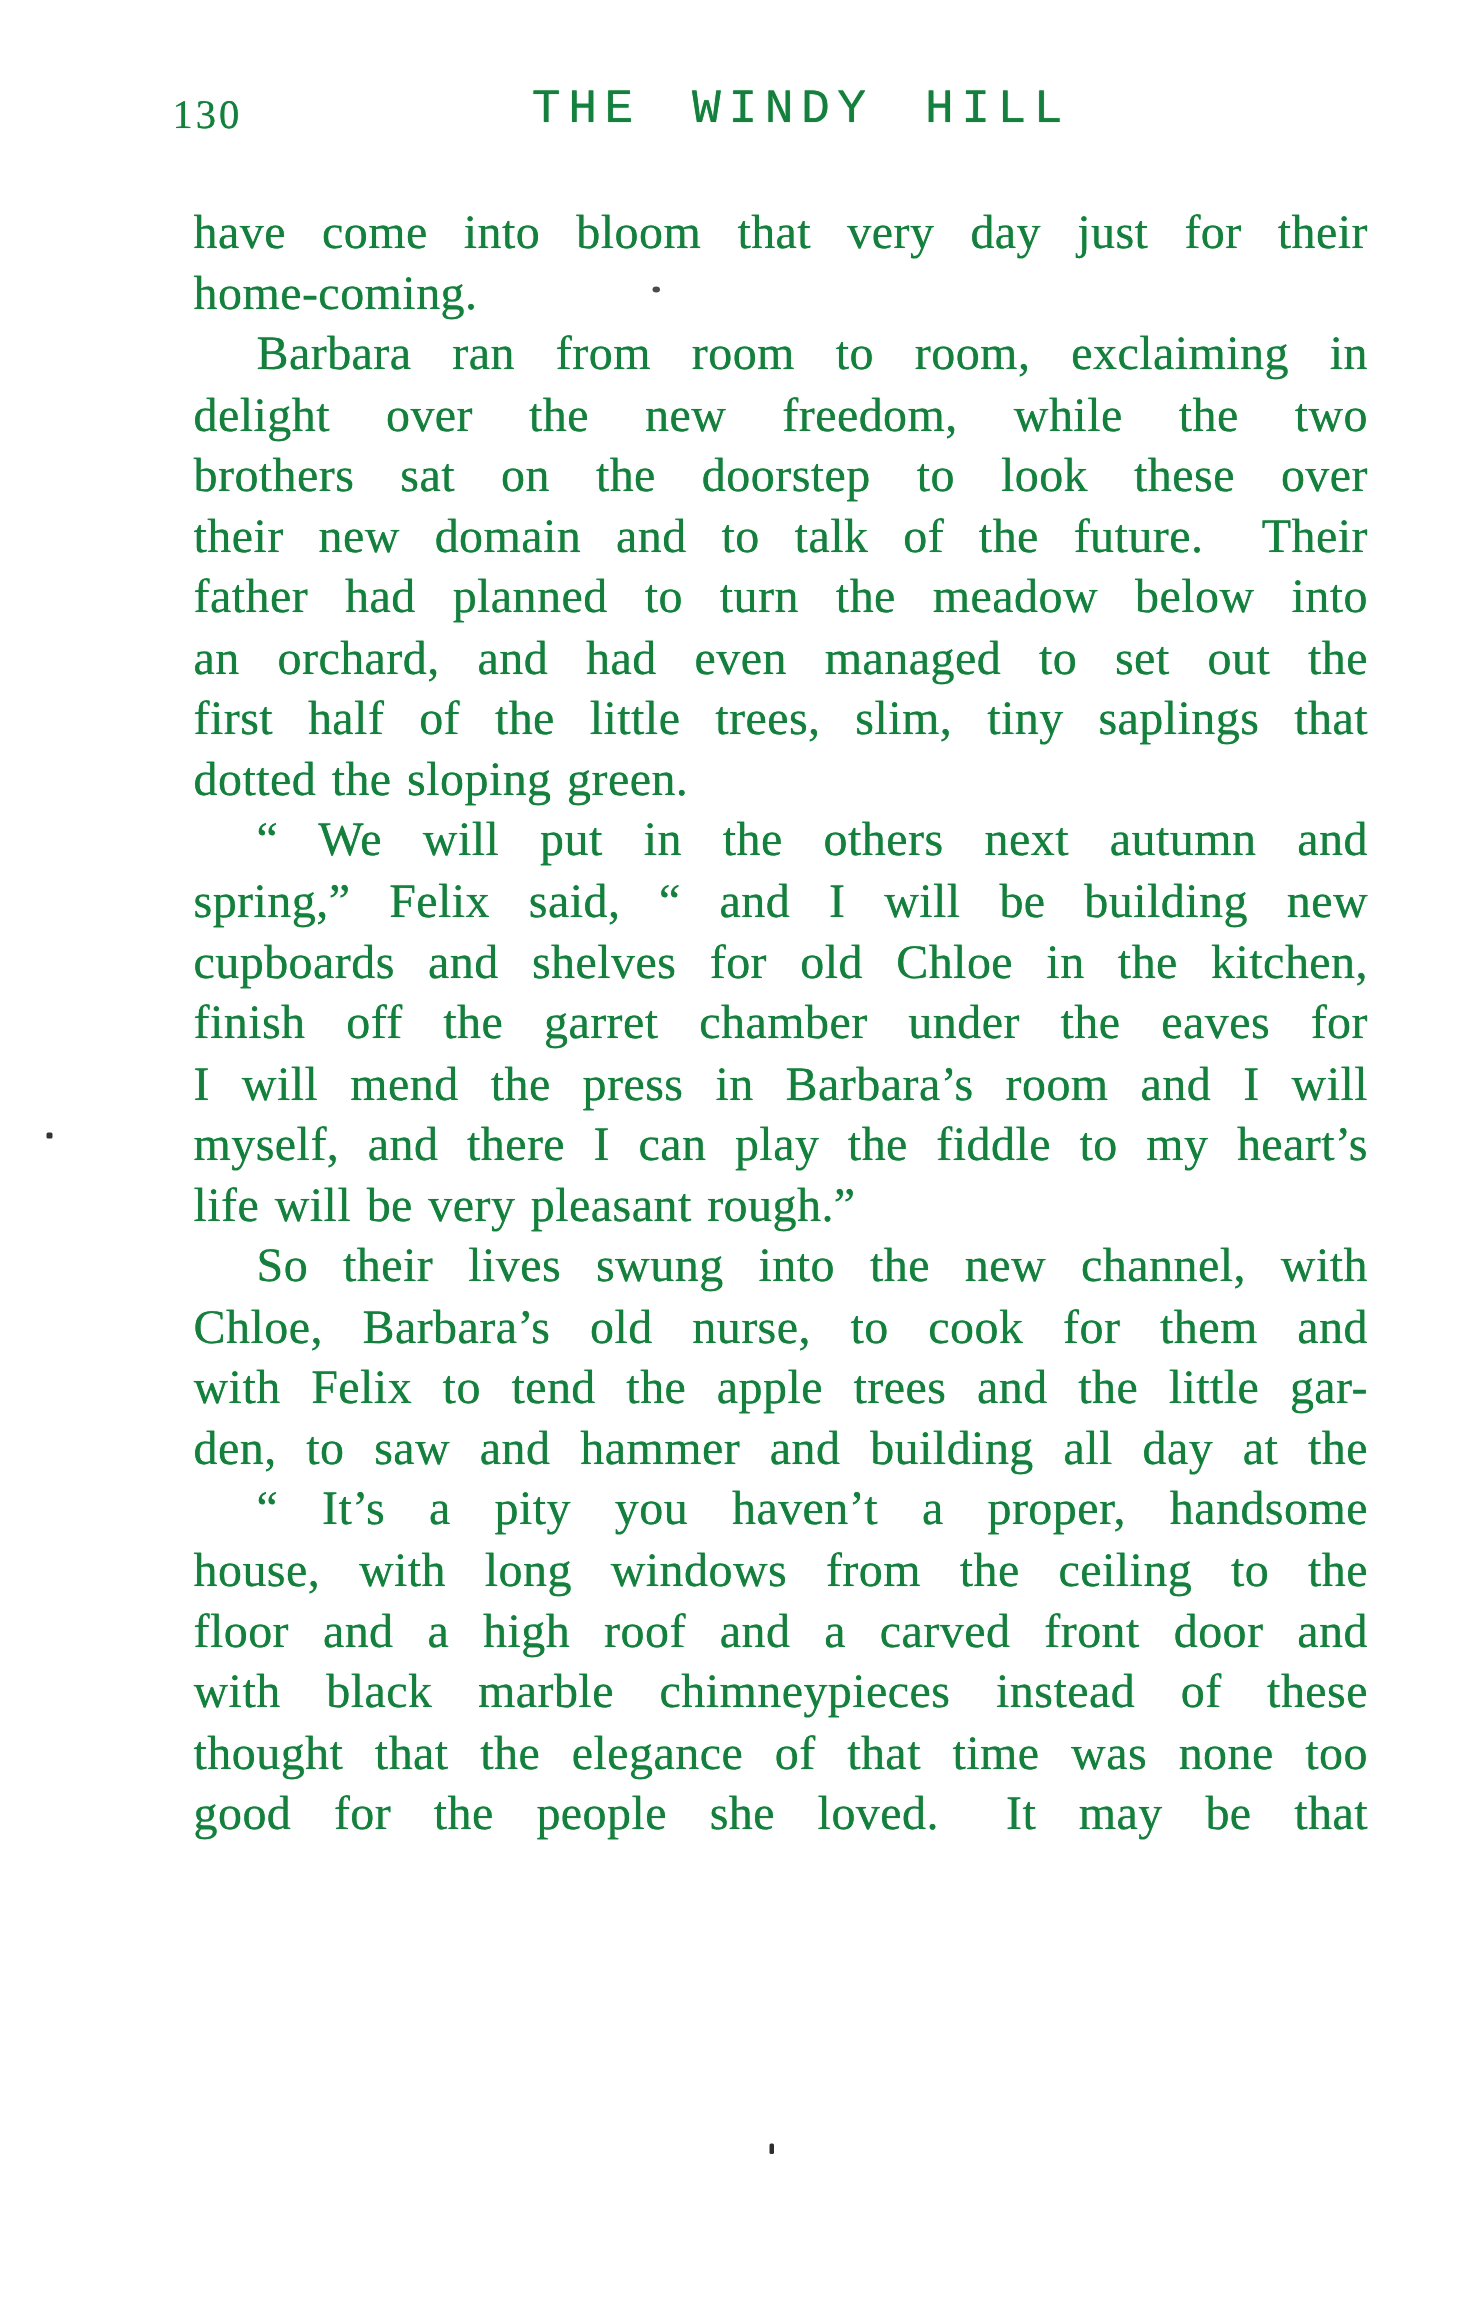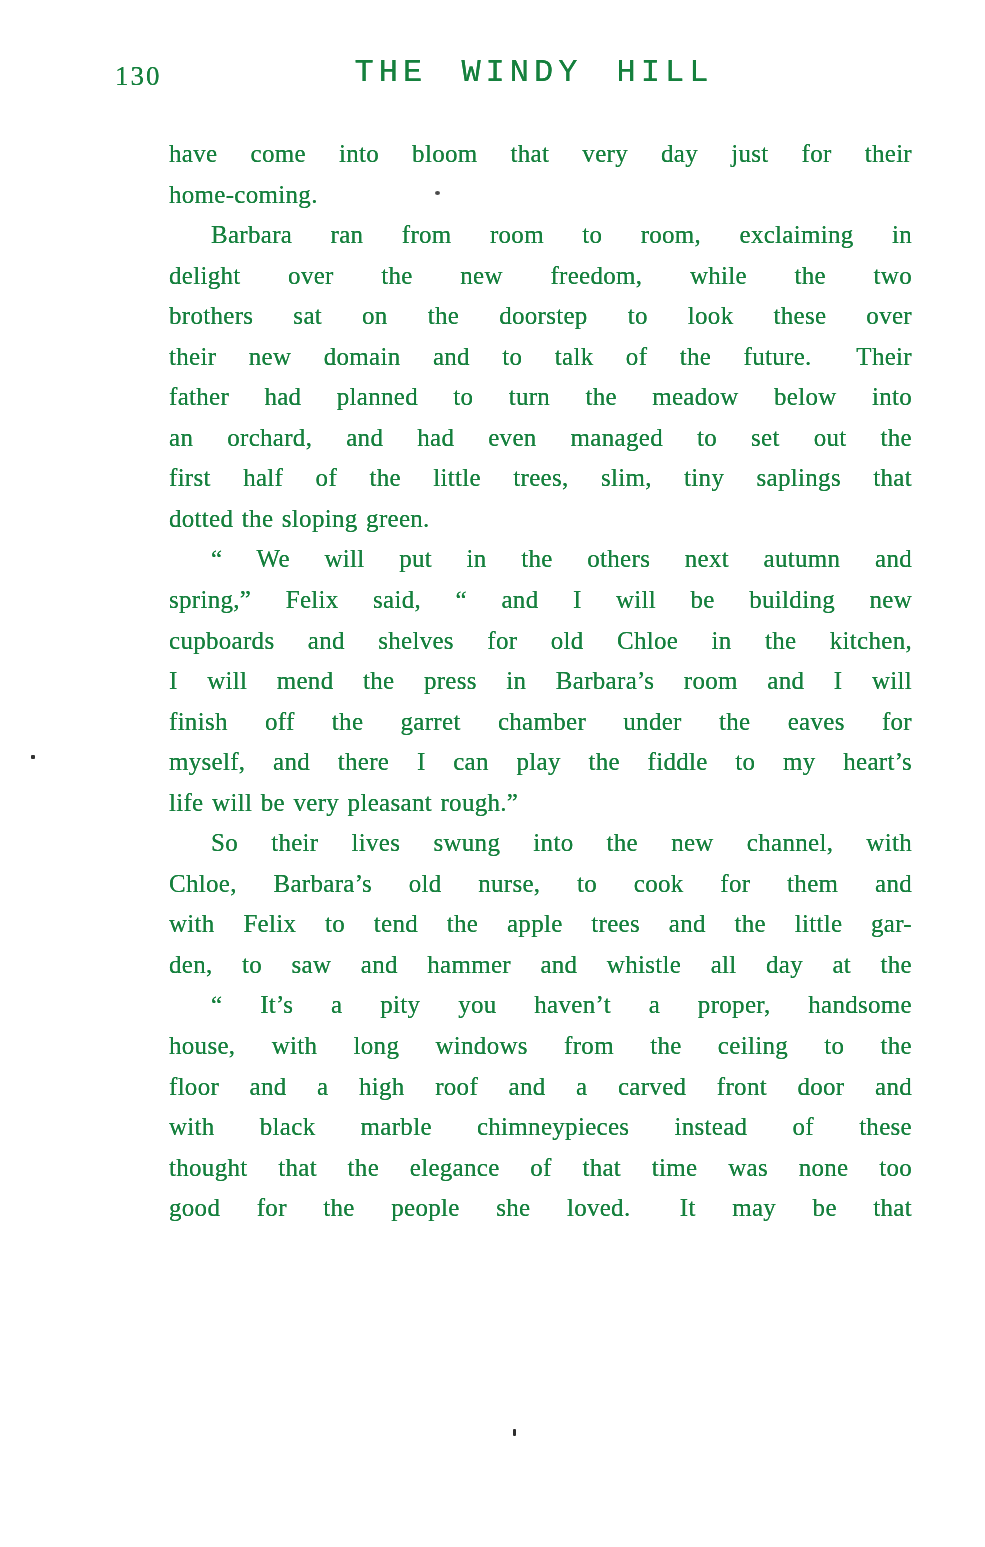--- a/index.html
+++ b/index.html
@@ -51,28 +51,27 @@
   
   .body-text {
     position: absolute;
     left: 129px;
     top: 134px;
     width: 783px;
   }
   .line {
     height: 40.55px;
     line-height: 40.55px;
-    font-size: 25px;
+    font-size: 32px;
     letter-spacing: 0.3px;
     word-spacing: 2px;
     text-align: justify;
     text-align-last: left;
     overflow: hidden;
     text-shadow: 0 0 0.5px currentColor;
-    margin-left: 40px;
   }
   .line.just { text-align-last: justify; }
   .line.indent { text-indent: 42px; }
   
   .speck {
     position: absolute;
     background: #4a4a4a;
     border-radius: 50%;
   }
   .speck-1 { left: 435px; top: 191px; width: 5px; height: 4px; }
@@ -95,28 +94,28 @@
       <div class="line just">delight over the new freedom, while the two</div>
       <div class="line just">brothers sat on the doorstep to look these over</div>
       <div class="line just">their new domain and to talk of the future.  Their</div>
       <div class="line just">father had planned to turn the meadow below into</div>
       <div class="line just">an orchard, and had even managed to set out the</div>
       <div class="line just">first half of the little trees, slim, tiny saplings that</div>
       <div class="line">dotted the sloping green.</div>
       <div class="line indent just">“ We will put in the others next autumn and</div>
       <div class="line just">spring,” Felix said, “ and I will be building new</div>
       <div class="line just">cupboards and shelves for old Chloe in the kitchen,</div>
+      <div class="line just">finish off the garret chamber under the eaves for</div>
       <div class="line just">I will mend the press in Barbara’s room and I will</div>
-      <div class="line just">finish off the garret chamber under the eaves for</div>
       <div class="line just">myself, and there I can play the fiddle to my heart’s</div>
       <div class="line">life will be very pleasant rough.”</div>
       <div class="line indent just">So their lives swung into the new channel, with</div>
       <div class="line just">Chloe, Barbara’s old nurse, to cook for them and</div>
       <div class="line just">with Felix to tend the apple trees and the little gar-</div>
-      <div class="line just">den, to saw and hammer and whistle all day at the</div>
+      <div class="line just">den, to saw and hammer and building all day at the</div>
       <div class="line indent just">“ It’s a pity you haven’t a proper, handsome</div>
       <div class="line just">house, with long windows from the ceiling to the</div>
       <div class="line just">floor and a high roof and a carved front door and</div>
       <div class="line just">with black marble chimneypieces instead of these</div>
       <div class="line just">thought that the elegance of that time was none too</div>
       <div class="line just">good for the people she loved.  It may be that</div>
     </main>
 
   <span class="speck speck-1"></span>
   <span class="speck speck-2"></span>

